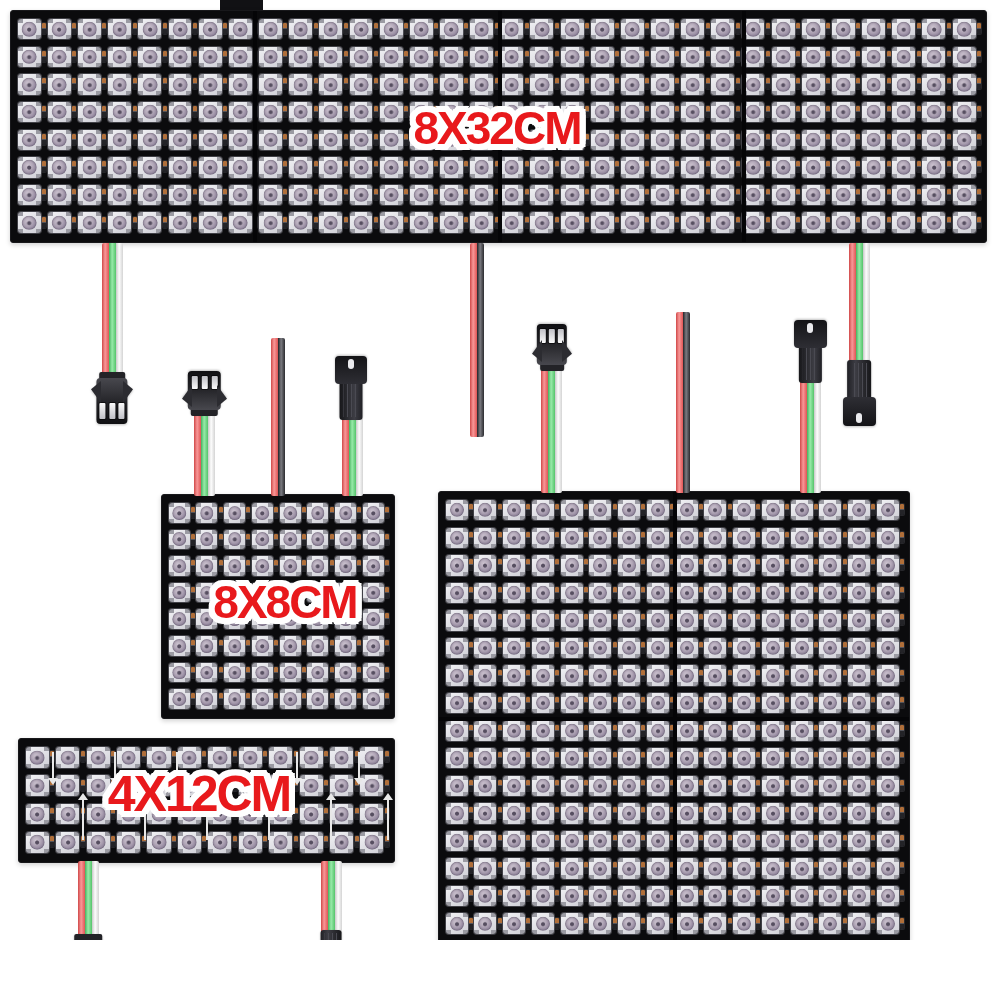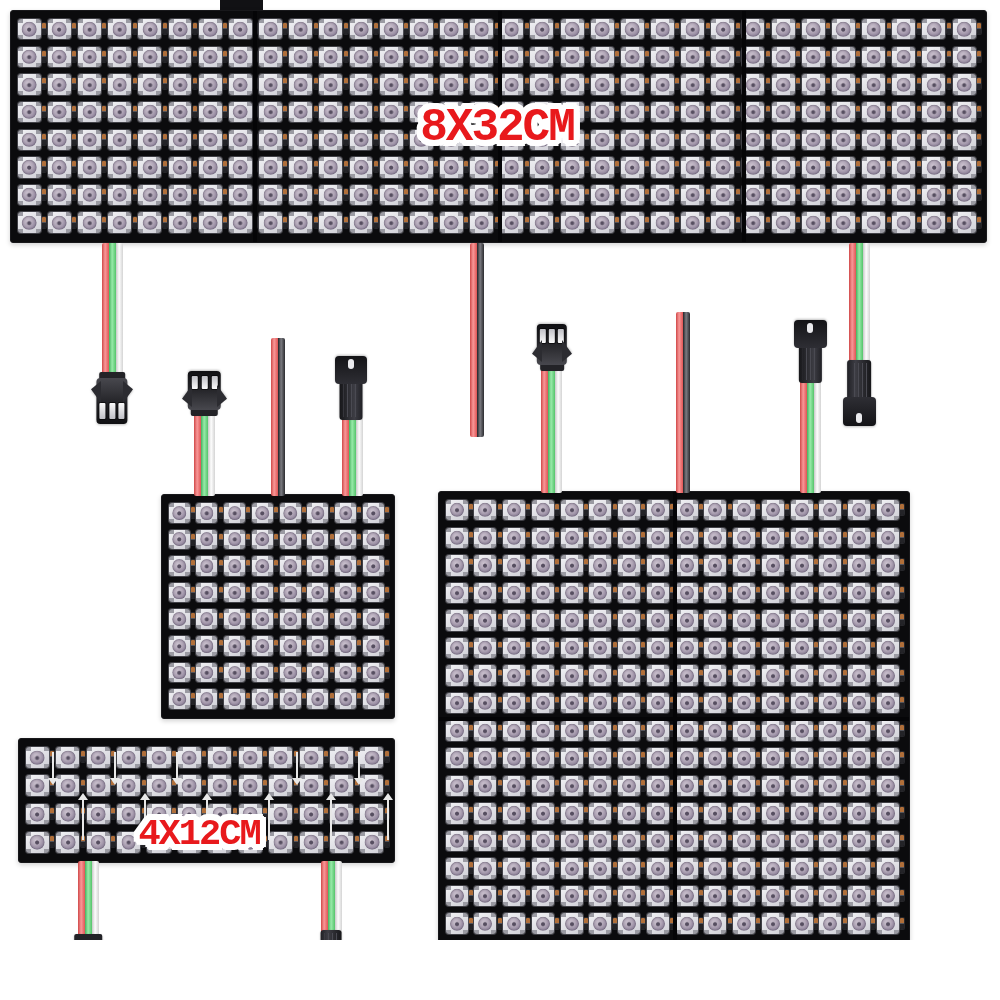--- a/index.html
+++ b/index.html
@@ -1,18 +1,18 @@
 <!DOCTYPE html>
 <html><head>
 <meta charset="utf-8">
 <style>
   html,body{margin:0;padding:0;}
   .scene{
     position:relative;width:1000px;height:940px;overflow:hidden;
-    background:#ffffff;font-family:Liberation Mono, monospace;
+    background:#ffffff;font-family:Liberation Sans, sans-serif;
   }
   
   .panel{
     position:absolute;background:#0b0b0d;border:1px solid #18181b;
     border-radius:3px;box-sizing:border-box;display:grid;padding:5px;
     box-shadow:0 2px 5px rgba(0,0,0,.18);z-index:1;
   }
   .cell{position:relative;}
   .cell::after{ 
     content:"";position:absolute;right:0px;top:26%;width:4px;height:11px;
@@ -2120,15 +2120,16 @@
         </div>
         <div class="f-wing l"></div>
         <div class="f-wing r"></div>
       </div>
       <div class="conn conn-m" style="left: 316.5px; top: 930px; width: 29px; height: 47px;">
         <div class="m-body"></div>
         <div class="m-head"></div>
       </div>
     </div>
   <div class="size-label" style="left: 497px; top: 128px; font-size: 46px;">8X32CM</div>
-  <div class="size-label" style="left: 199px; top: 794px; font-size: 37px; margin-top: 40px;">4X12CM</div>
+  <div class="size-label" style="left: 285px; top: 602px; font-size: 46px;">8X8CM</div>
+  <div class="size-label" style="left: 199px; top: 794px; font-size: 50px;">4X12CM</div>
 <div class="artifact" style="left: 220px; top: 0px; width: 43px; height: 10px;"></div>
   </div>
 
 </body></html>

